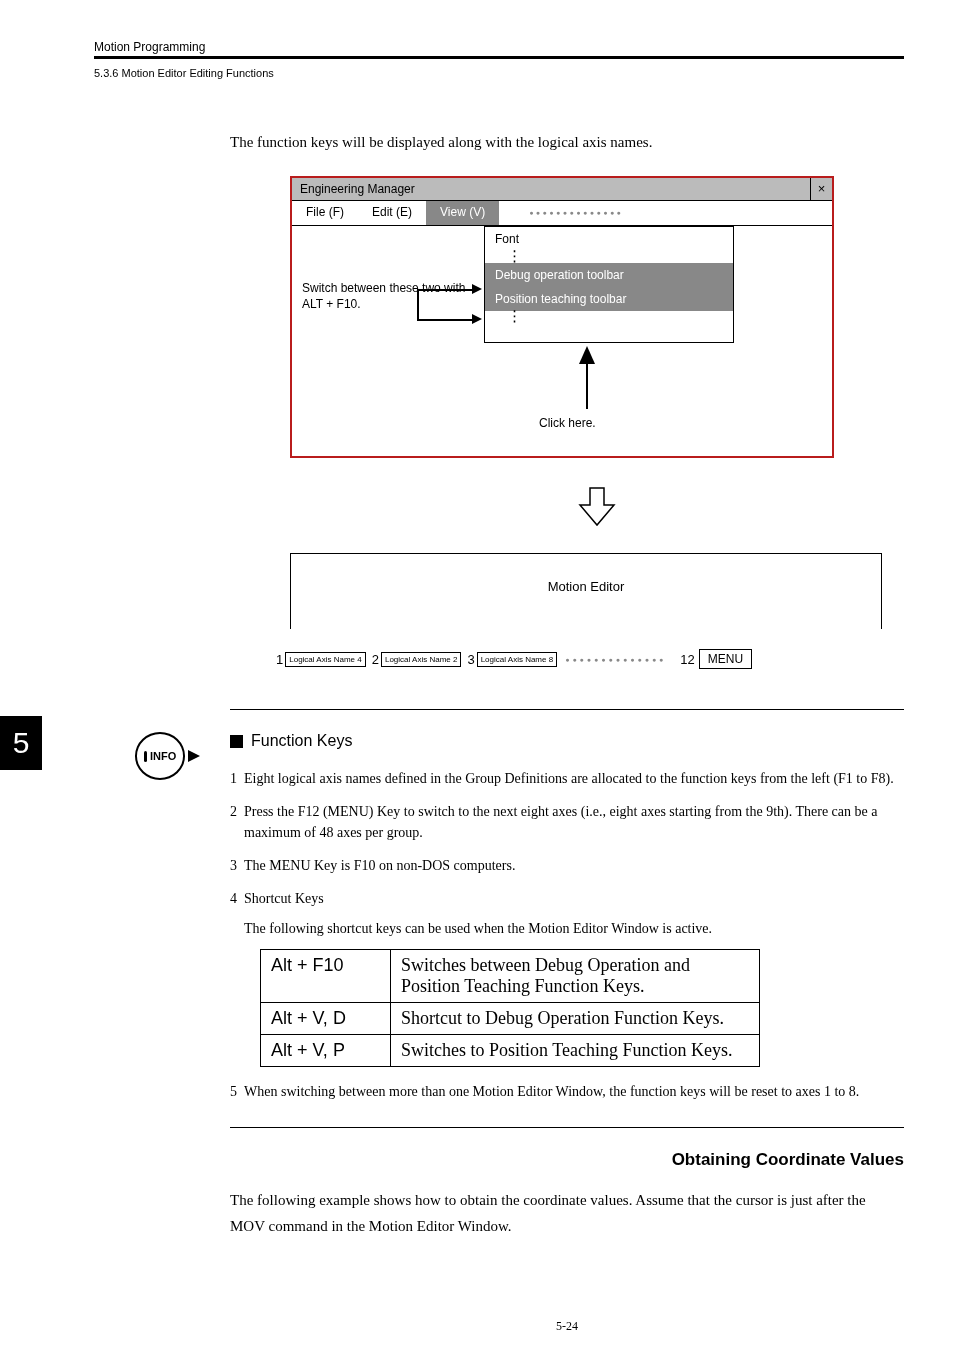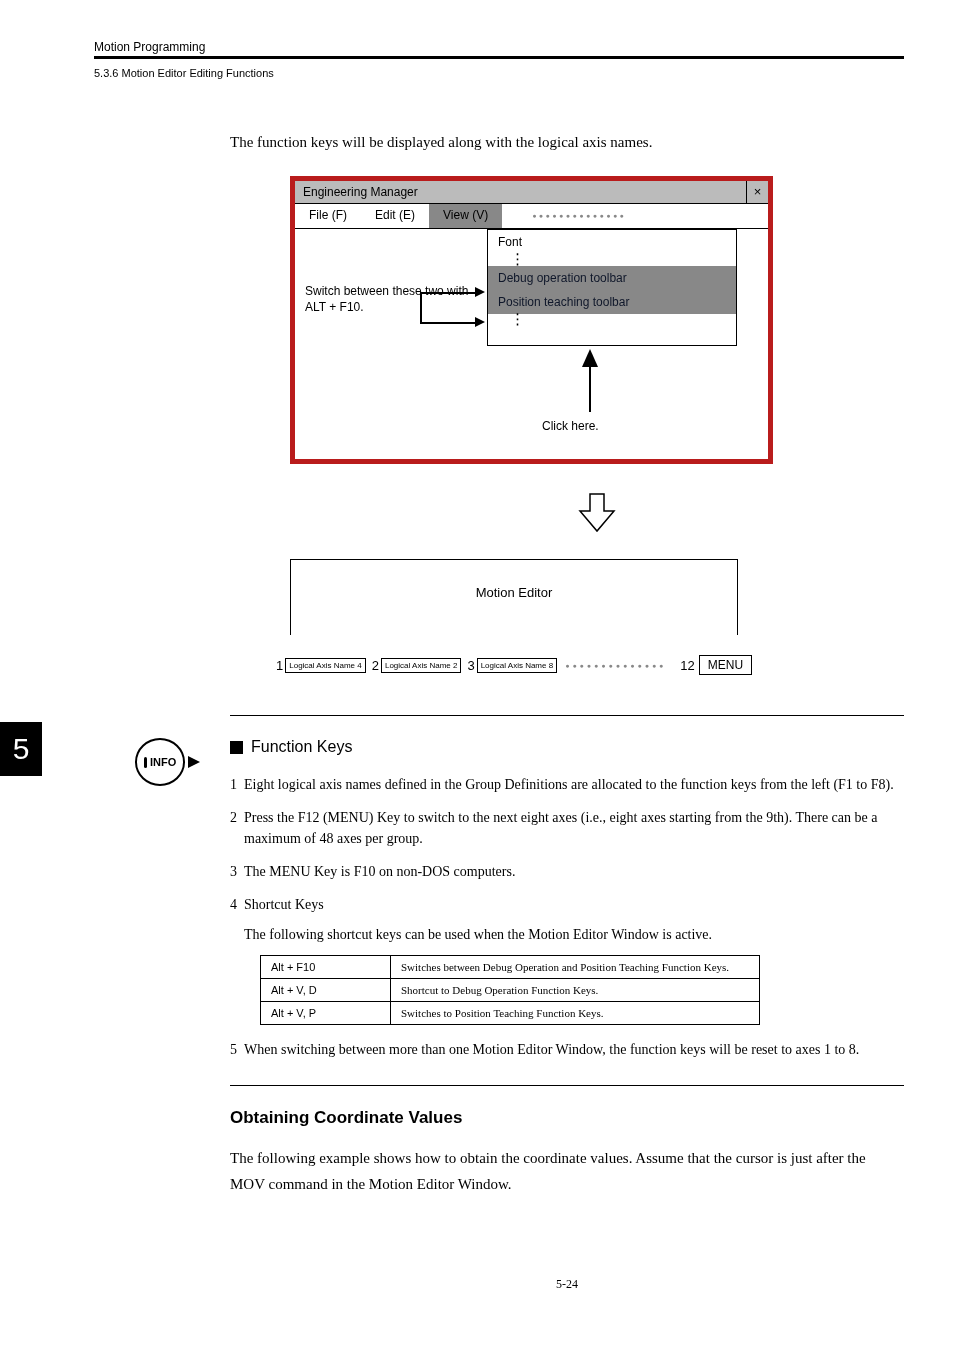--- a/index.html
+++ b/index.html
@@ -33,22 +33,22 @@
     }
     .intro-text {
       font-size: 15px;
       margin-bottom: 25px;
     }
     .figure1 {
       margin-left: 60px;
       margin-bottom: 40px;
     }
     .eng-mgr-box {
-      border: 5px solid #b91c1c;
-      width: 483px;
+      border: 2px solid #b91c1c;
+      width: 544px;
       position: relative;
     }
     .eng-mgr-title {
       display: flex;
       background: #bbb;
       border-bottom: 1px solid #000;
     }
     .eng-mgr-title-text {
       font-size: 12px;
       font-family: Arial, sans-serif;
@@ -67,21 +67,21 @@
       display: flex;
       font-size: 12px;
       font-family: Arial, sans-serif;
       border-bottom: 1px solid #000;
     }
     .menubar-item {
       padding: 4px 14px;
     }
     .menubar-item.active {
       background: #888;
-      color: #000000;
+      color: #ffffff;
     }
     .menubar-dots {
       padding: 4px 30px;
       letter-spacing: 2.5px;
       color: #888;
       font-size: 7px;
       line-height: 16px;
     }
     .mgr-body {
       display: flex;
@@ -114,21 +114,21 @@
       border: 1px solid #000;
       background: #fff;
     }
     .dd-item {
       font-size: 12px;
       font-family: Arial, sans-serif;
       padding: 5px 10px;
     }
     .dd-item.highlighted {
       background: #888;
-      color: #0f172a;
+      color: #ffffff;
     }
     .dd-vdots {
       padding: 2px 22px;
       font-size: 15px;
       line-height: 0.5;
     }
     .arrow-right {
       position: absolute;
       width: 0; height: 0;
       border-top: 5px solid transparent;
@@ -157,21 +157,21 @@
       font-size: 12px;
       font-family: Liberation Sans, sans-serif;
     }
     .down-arrow-svg {
       display: block;
       margin: 0 auto 20px;
     }
     .motion-editor-box {
       border: 1px solid #000;
       border-bottom: none;
-      width: 448px;
+      width: 592px;
       padding: 25px 10px 35px;
       text-align: center;
       font-size: 13px;
       font-family: Arial, sans-serif;
     }
     .fkey-row {
       width: 550px;
       display: flex;
       align-items: center;
       font-size: 12px;
@@ -290,31 +290,32 @@
     }
     .shortcut-table {
       border-collapse: collapse;
       margin-left: 30px;
       margin-bottom: 14px;
       width: 500px;
     }
     .shortcut-table td {
       border: 1px solid #000;
       padding: 5px 10px;
-      font-size: 11px;
+      font-size: 18px;
       vertical-align: top;
     }
     .shortcut-table td.key {
       font-family: Arial, sans-serif;
       width: 130px;
     }
     .subheading {
       font-size: 17px;
       font-family: Arial, sans-serif;
       margin-bottom: 18px;
+      text-align: right;
     }
     .body-para {
       font-size: 15px;
       line-height: 1.7;
     }
     .footer-pgnum {
       text-align: center;
       font-size: 12px;
       margin-top: 80px;
       padding-left: 230px;

